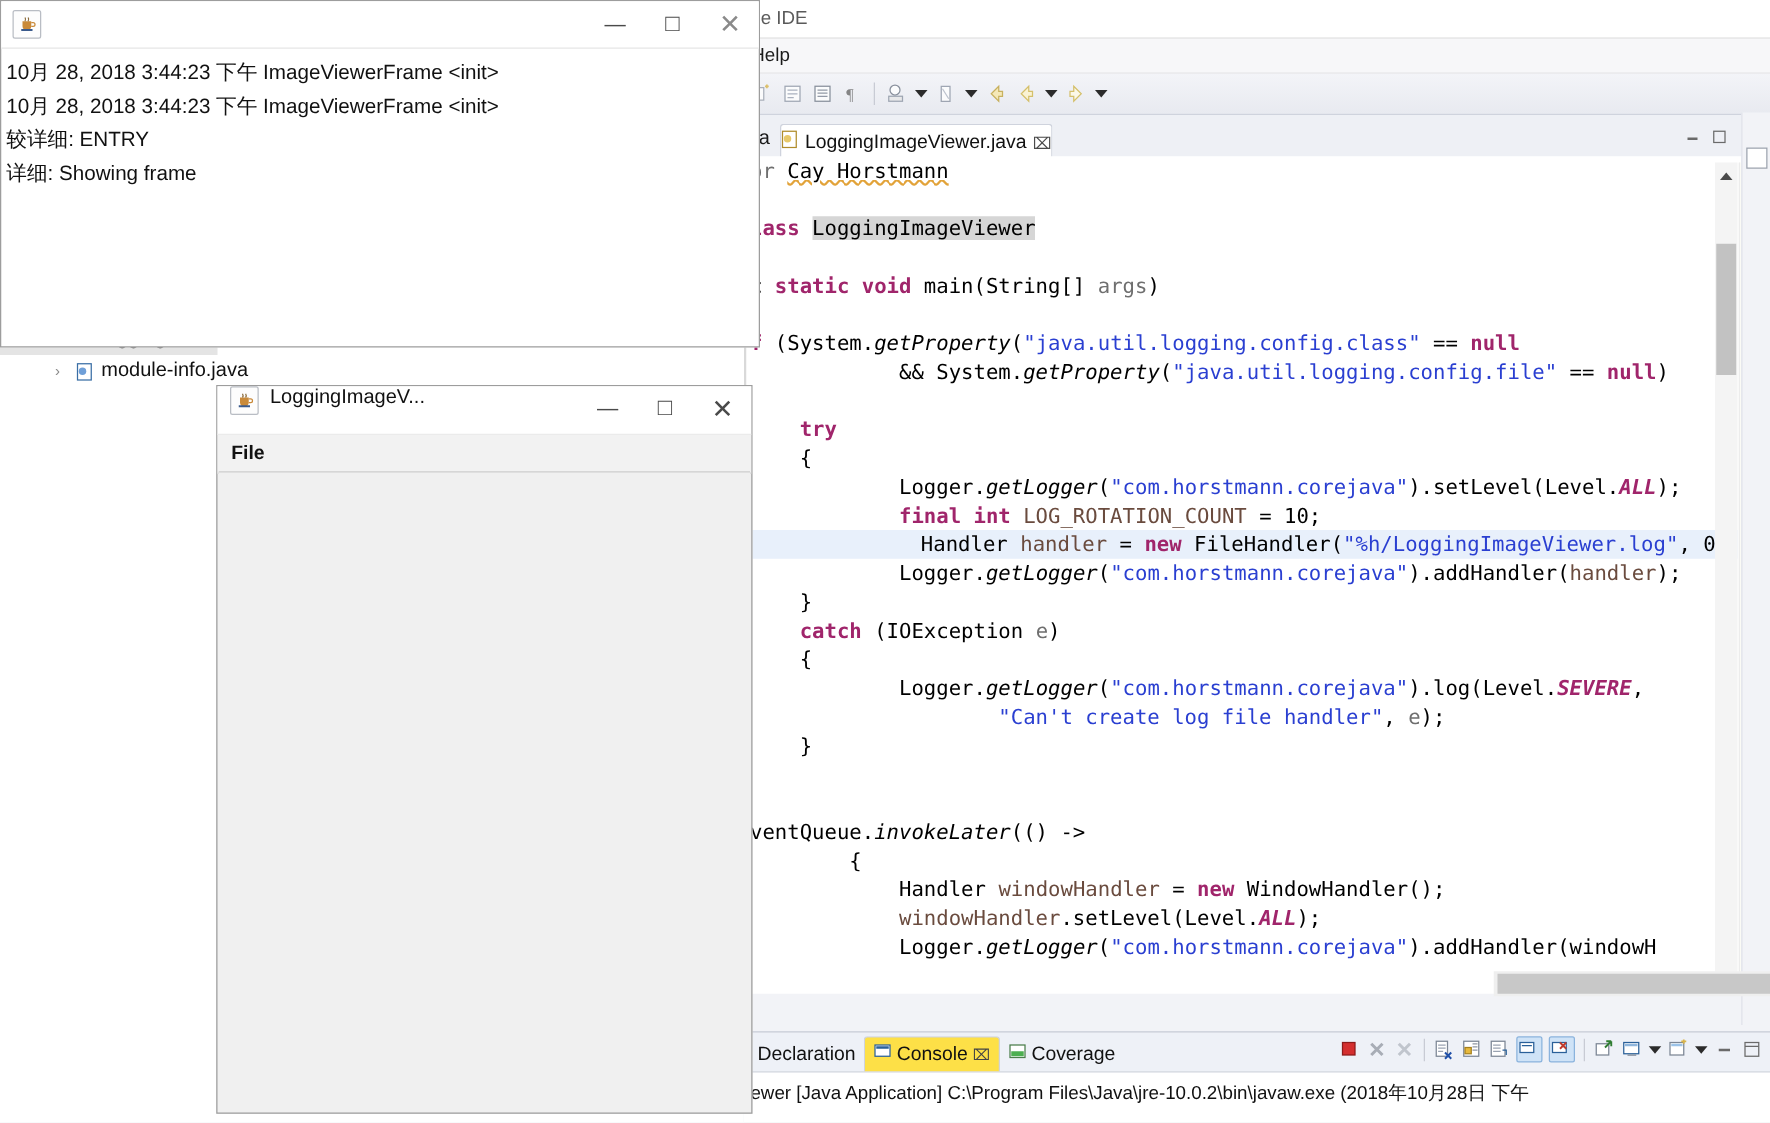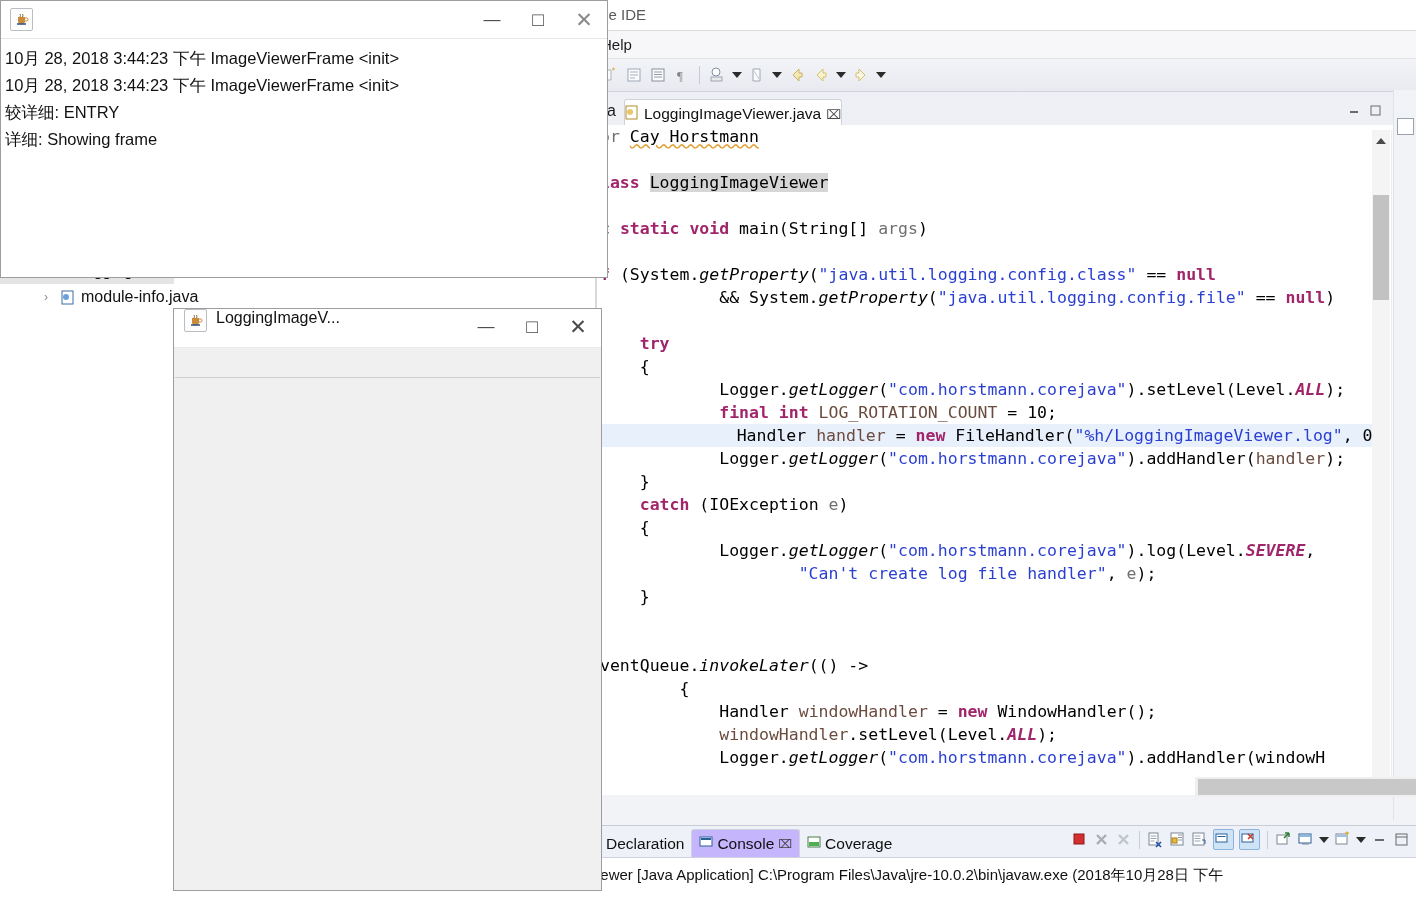--- a/index.html
+++ b/index.html
@@ -51,21 +51,21 @@
   #vscroll .down{position:absolute;left:0;bottom:0;width:18px;height:22px;display:flex;align-items:center;justify-content:center;}
   #markbar{position:absolute;right:8px;top:130px;width:16px;height:665px;background:#fbfbf6;border-left:1px solid #ececec;}
   .mark{position:absolute;left:2px;width:11px;height:8px;background:#f0c040;border:1px solid #c79a24;}
   #hscroll{position:absolute;left:600px;bottom:101px;width:795px;height:20px;background:#efefef;}
   #hscroll .hthumb{position:absolute;left:3px;top:2px;width:558px;height:16px;background:#c8c8c8;}
 
   
   #console{position:absolute;left:0;bottom:0;width:821px;height:72px;background:#eef1f7;border-top:1px solid #c8ccd6;}
   #console-tabs{height:31px;display:flex;align-items:flex-end;position:relative;}
   .ctab{display:flex;align-items:center;gap:4px;font-size:15.5px;color:#111;padding:0 7px;height:27px;}
-  .ctab.active{background:#c4b5fd;border:1px solid #cfd3dd;border-bottom:none;border-radius:3px 3px 0 0;}
+  .ctab.active{background:#fde047;border:1px solid #cfd3dd;border-bottom:none;border-radius:3px 3px 0 0;}
   #console-toolbar{position:absolute;right:6px;top:3px;display:flex;align-items:center;gap:5px;}
   .cico{width:17px;height:17px;display:block;}
   .cico-sel{background:#cfe3f7;border:1px solid #8ab3dd;border-radius:2px;padding:1px;}
   #console-body{height:40px;background:#ffffff;border-top:1px solid #cfd3dd;font-size:15px;
                 color:#111;line-height:34px;padding-left:2px;white-space:nowrap;overflow:hidden;}
   
   #outline{position:absolute;right:0;top:90px;width:22px;bottom:78px;background:#f2f3f7;border-left:1px solid #dfe2ea;}
   #outline .obox{width:15px;height:15px;border:1px solid #9aa1ad;background:#fff;margin:28px auto 0 auto;}
 
   
@@ -406,14 +406,17 @@
           <path d="M3 12 h9" stroke="#3a5a8c" stroke-width="1.6"></path>
           <path d="M6 2 q1 1.5 0 3 M8.5 2 q1 1.5 0 3" stroke="#8a6a3a" fill="none"></path>
         </svg>
     </span>
     <span class="ttl">LoggingImageV...</span>
     <span class="spacer"></span>
     <span class="wbtn" style="font-size:17px;">—</span>
     <span class="wbtn" style="font-size:19px;">□</span>
     <span class="wbtn" style="font-size:21px;color:#4a4a4a;">✕</span>
   </div>
+  <div id="ivwin-menubar">
+    <span>File</span>
+  </div>
   <div id="ivwin-canvas"></div>
 </div>
 
 </body></html>

